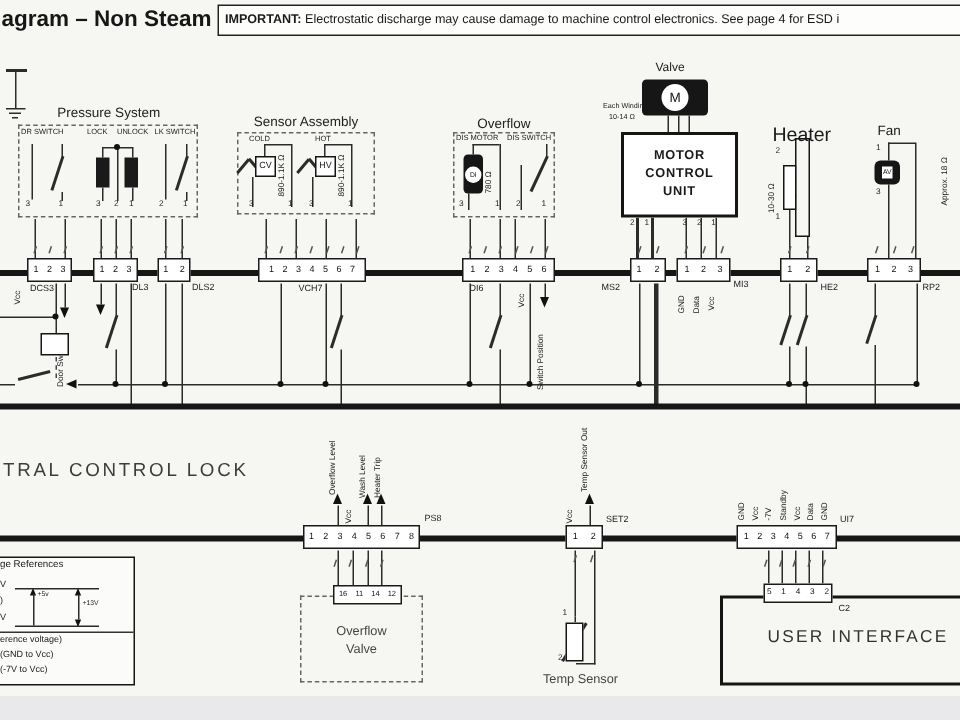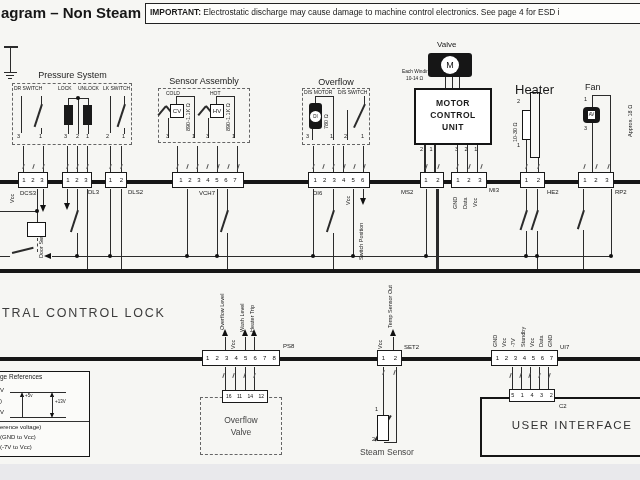--- a/index.html
+++ b/index.html
@@ -372,21 +372,21 @@
       <i></i>
     </div>
   <div class="wv" style="left:383px;top:367px;height:44px"></div>
   <div class="lb t55" style="left:375px;top:407px">1</div>
   <div class="wv" style="left:383px;top:411px;height:4px"></div>
   <div class="box" style="left:377px;top:415px;width:12px;height:26px;border-width:1px"></div>
   <div class="sw" style="left:382px;top:413px;height:30px;transform:rotate(32deg);transform-origin:center"></div>
   <div class="lb t55" style="left:372px;top:437px">2</div>
   <div class="wv" style="left:396px;top:367px;height:76px"></div>
   <div class="wh" style="left:384px;top:442px;width:13px"></div>
-  <div class="lb" style="left:352px;top:448px;width:70px;font-size:8.5px;text-align:center;color:#444">Steam Sensor</div>
+  <div class="lb" style="left:352px;top:448px;width:70px;font-size:8.5px;text-align:center;color:#444">Temp Sensor</div>
 
   <div class="vt t5" style="left:493px;top:334px;height:13px">GND</div>
   <div class="vt t5" style="left:502px;top:335px;height:12px">Vcc</div>
   <div class="vt t5" style="left:511px;top:335px;height:12px">-7V</div>
   <div class="vt t5" style="left:521px;top:321px;height:26px">Standby</div>
   <div class="vt t5" style="left:530px;top:335px;height:12px">Vcc</div>
   <div class="vt t5" style="left:539px;top:333px;height:14px">Data</div>
   <div class="vt t5" style="left:548px;top:334px;height:13px">GND</div>
   <div class="conn" style="left:491px;top:350px;width:67px;word-spacing:4px">1 2 3 4 5 6 7</div>
   <div class="lb" style="left:560px;top:344px">UI7</div>

